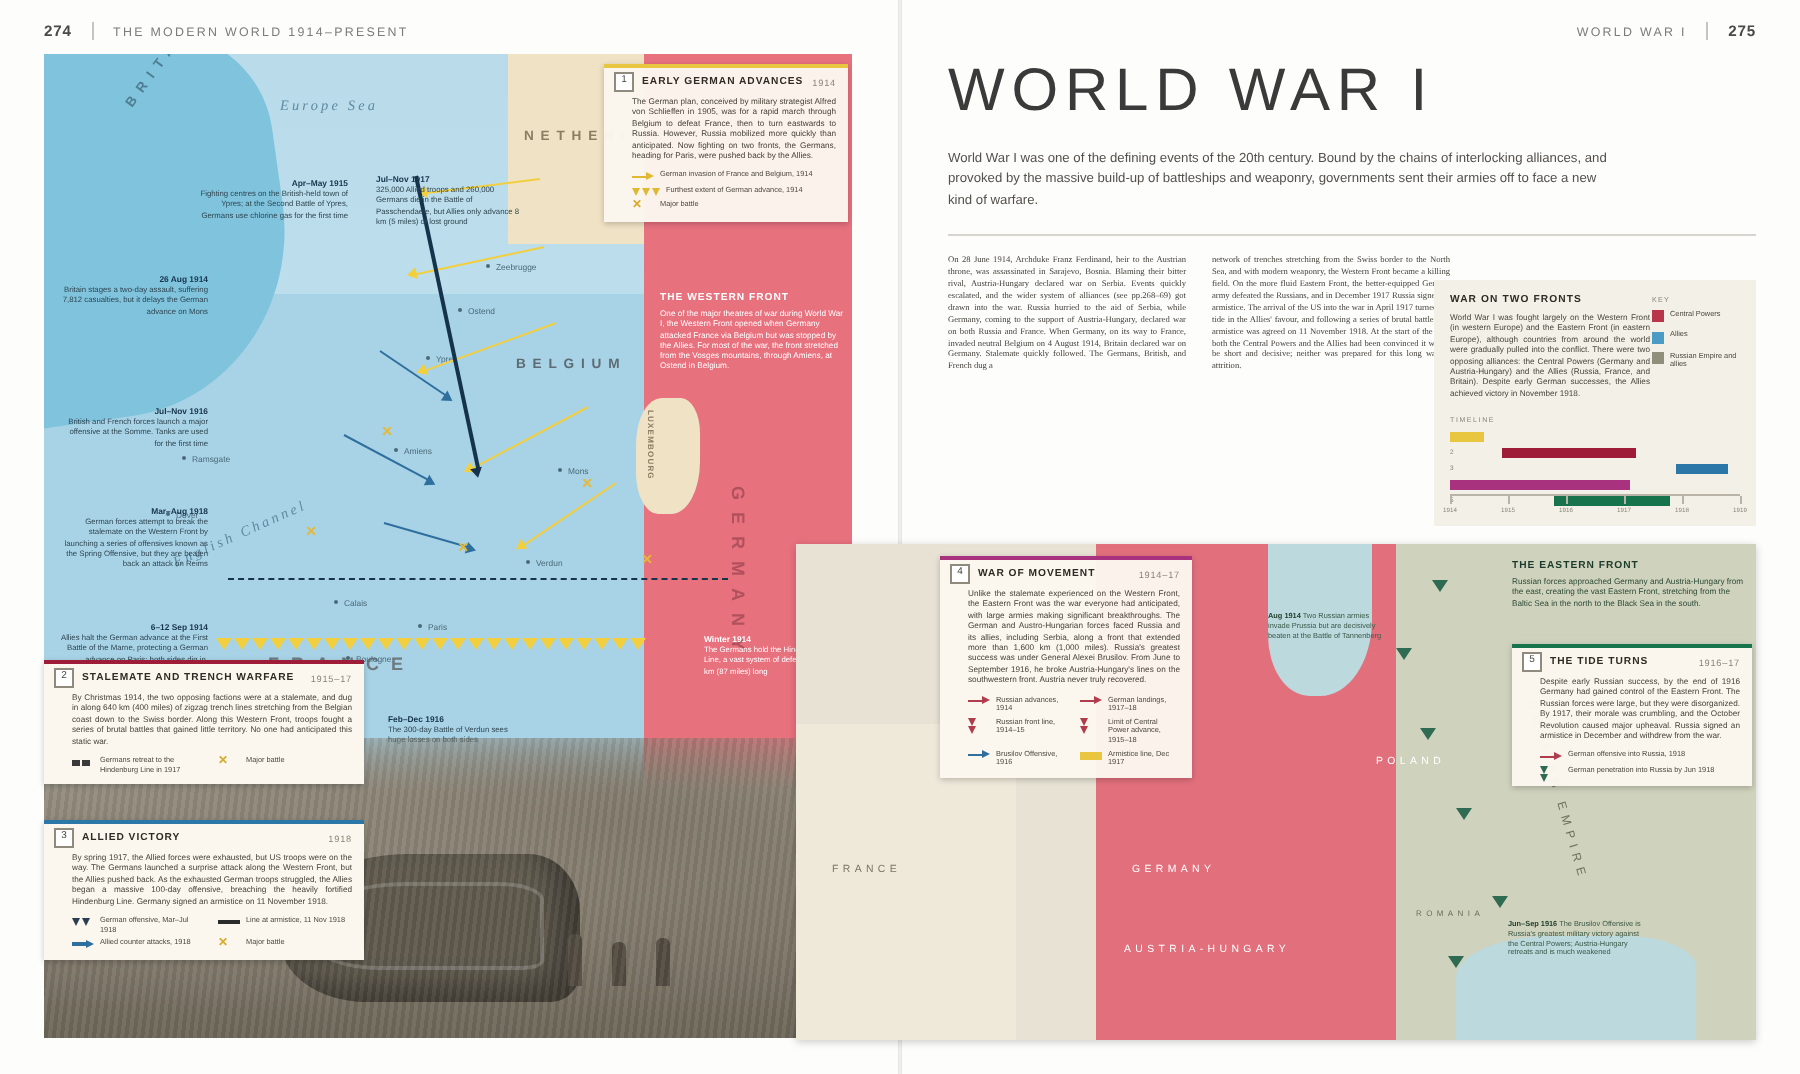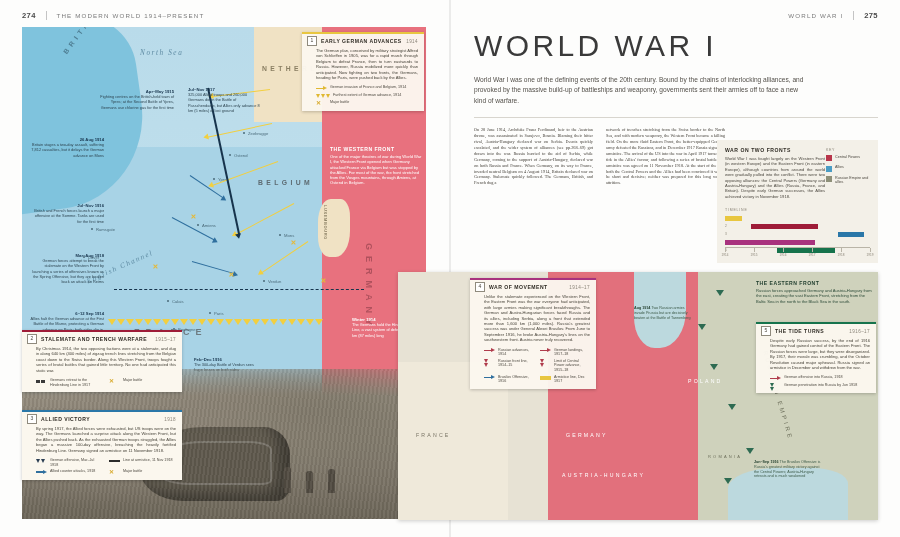--- a/index.html
+++ b/index.html
@@ -180,21 +180,21 @@
   <div class="map-main">
     <div class="sea"></div>
     <div class="land-fr"></div>
     <div class="land-gb"></div>
     <div class="land-nl"></div>
     <div class="land-ger"></div>
     <div class="land-lux"></div>
     <div class="land-ch"></div>
 
     <div class="cname brit" style="left:40px;top:24px;">BRITAIN</div>
-    <div class="sealbl" style="left:118px;top:22px;">North Sea</div>
+    <div class="sealbl" style="left:118px;top:22px;">Europe Sea</div>
     <div class="sealbl" style="left:62px;top:236px;transform:rotate(-24deg);">English Channel</div>
     <div class="cname" style="left:240px;top:38px;color:#8a7f63;">NETHERLANDS</div>
     <div class="cname" style="left:236px;top:152px;">BELGIUM</div>
     <div class="cname" style="left:306px;top:178px;font-size:4px;letter-spacing:.6px;color:#8a7f63;transform:rotate(90deg);transform-origin:left top;">LUXEMBOURG</div>
     <div class="cname big red" style="left:352px;top:216px;transform:rotate(90deg);transform-origin:left top;">GERMANY</div>
     <div class="cname big" style="left:112px;top:300px;">FRANCE</div>
     <div class="cname" style="left:272px;top:450px;font-size:4px;letter-spacing:1.2px;color:#8a7f63;">SWITZERLAND</div>
 
     <div class="town" style="left:74px;top:200px;">Ramsgate</div>
     <div class="town" style="left:66px;top:228px;">Dover</div>

